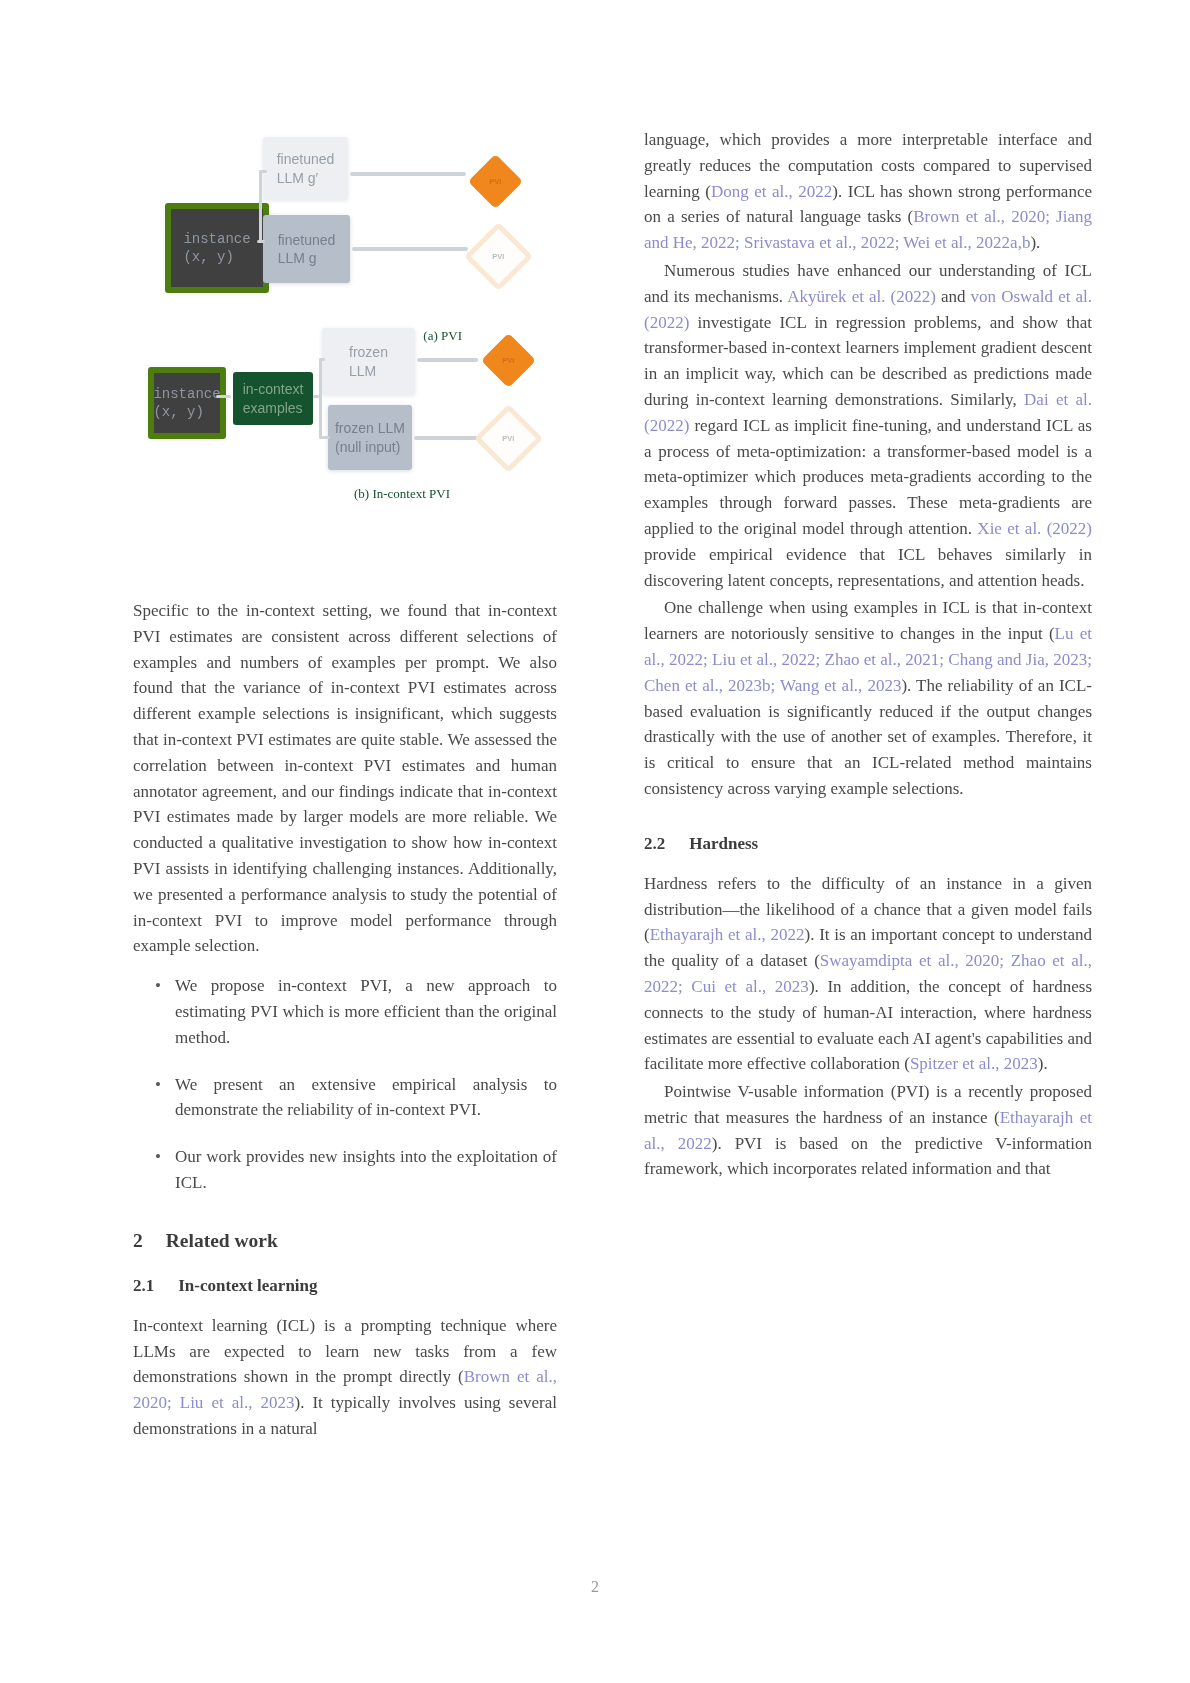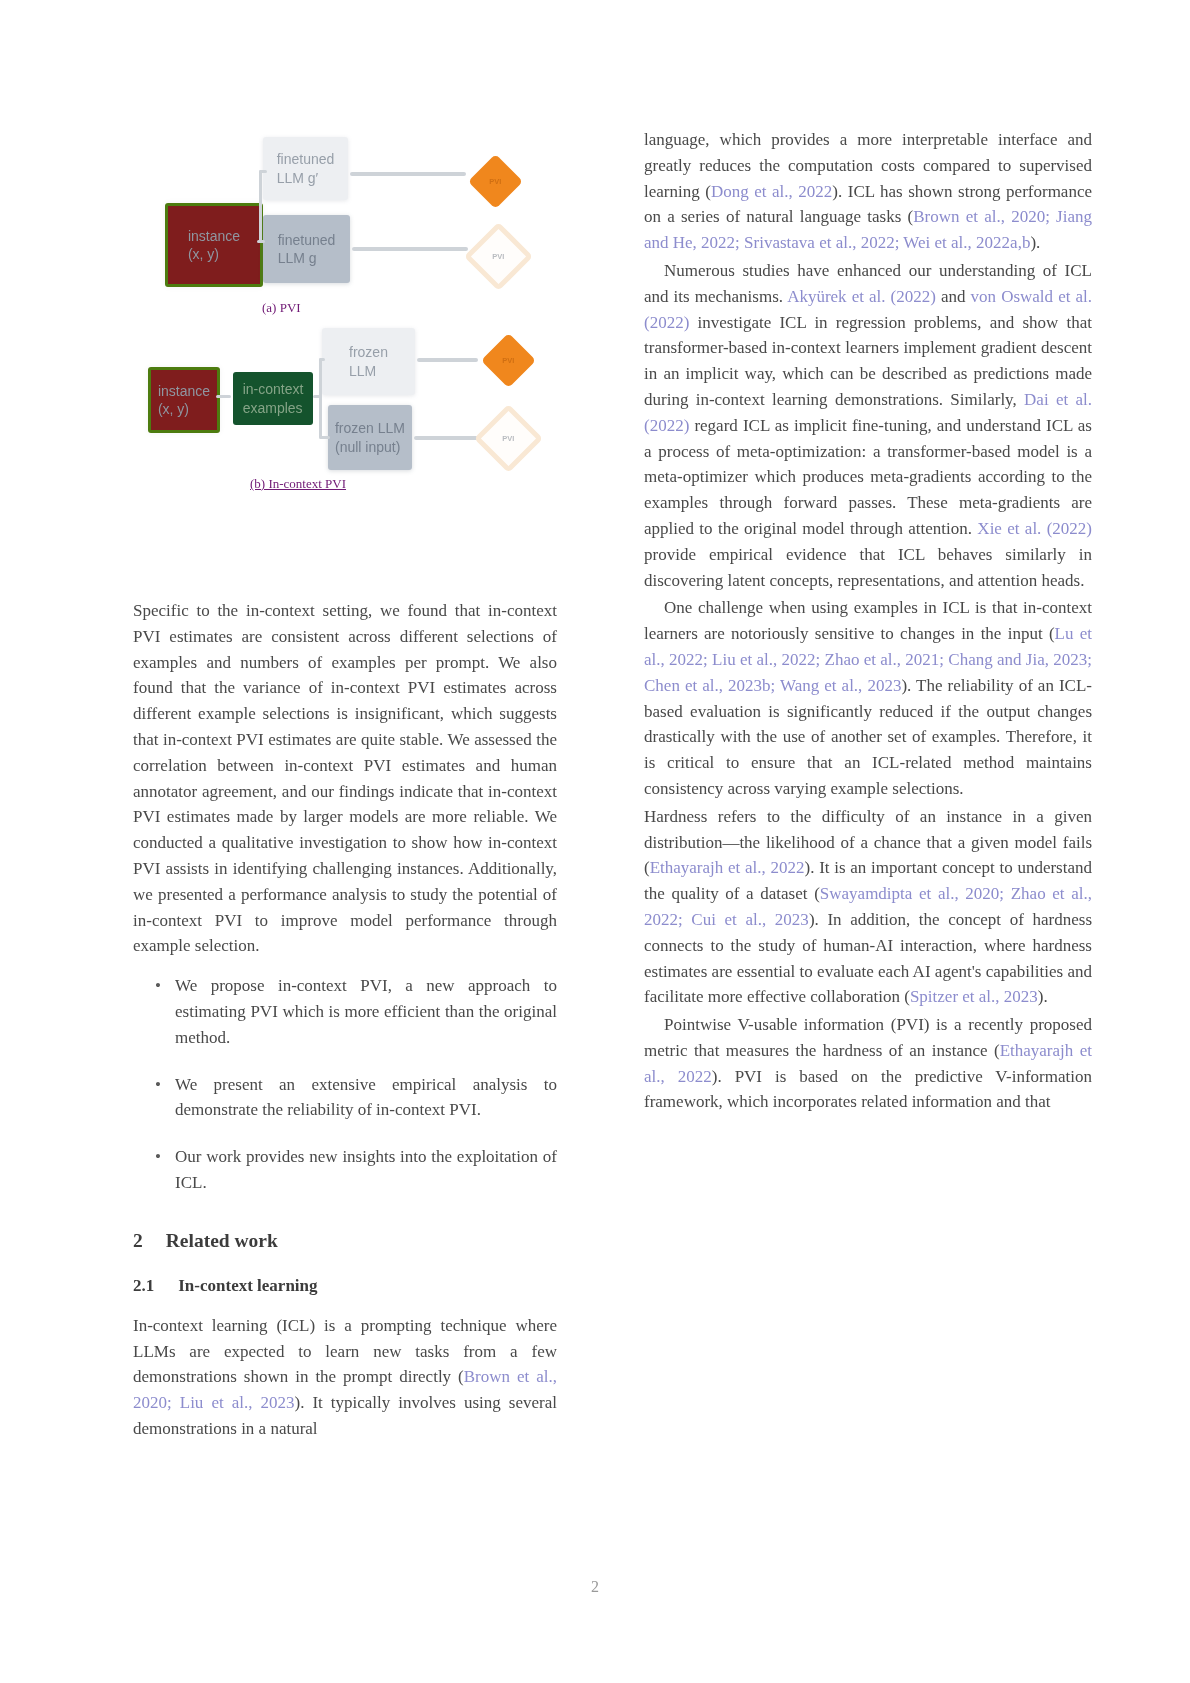--- a/index.html
+++ b/index.html
@@ -25,32 +25,32 @@
   h3.subsec{font-size:17px;line-height:22px;font-weight:bold;color:#3c3c3c;margin:26px 0 16px 0;display:flex;}
   .sec-num{margin-right:23px;}
   .subsec-num{margin-right:24px;}
   h2.sec + h3.subsec{margin-top:22px;}
   
   .figure{position:absolute;left:133px;top:130px;width:424px;height:398px;}
   .fbox{position:absolute;border-radius:3px;display:flex;align-items:center;justify-content:center;
         text-align:left;font-family:"Liberation Sans","DejaVu Sans",sans-serif;
         font-size:14px;line-height:1.3;white-space:pre-line;}
   .fbox-light{background:#edeff2;color:#979fa9;box-shadow:0 1px 4px rgba(120,130,145,0.18);}
-  .fbox-white{background:#7f1d1d;border:3px solid #4d7c0f;color:#8f96a0;box-shadow:0 0 6px rgba(0,0,0,0.05);}
+  .fbox-white{background:#404040;border:6px solid #4d7c0f;color:#8f96a0;box-shadow:0 0 6px rgba(0,0,0,0.05);font-family:Liberation Mono, monospace;}
   .fbox-dark{background:#b5bec9;color:#76808e;box-shadow:0 1px 4px rgba(100,110,125,0.25);}
   .fbox-green{background:#14532d;color:#85a487;}
   .fline{position:absolute;background:#ced3d8;border-radius:2px;}
   .diamond-wrap{position:absolute;width:56px;height:56px;display:flex;align-items:center;justify-content:center;}
   .diamond{width:39px;height:39px;transform:rotate(45deg);border-radius:5px;display:flex;align-items:center;justify-content:center;}
   .diamond-solid{background:#f0871d;}
   .diamond-solid .dlabel{color:#d06f12;}
   .diamond-faint{background:#fffdfb;border:5px solid #f9e8d4;}
   .diamond-faint .dlabel{color:#b9bcc0;}
   .dlabel{transform:rotate(-45deg);font-family:"Liberation Sans","DejaVu Sans",sans-serif;font-size:7.5px;font-weight:bold;}
-  .panel-label{position:absolute;width:200px;text-align:left;font-size:13px;color:#701a75;}
+  .panel-label{position:absolute;width:200px;text-align:right;font-size:13px;color:#14532d;margin-top:28px;}
   .fig-caption{position:absolute;left:133px;top:525px;width:424px;font-size:15.3px;line-height:23.5px;
                color:#4f4f4f;text-align:justify;hyphens:auto;}
   
   .page-num{position:absolute;left:0;top:1578px;width:1190px;text-align:center;font-size:16px;color:#9a9a9a;}
 </style>
 </head>
 <body>
 
 <div class="sheet">
 
@@ -103,21 +103,21 @@
       <div class="diamond diamond-solid">
           <span class="dlabel">PVI</span>
         </div>
     </div>
     <div class="diamond-wrap" style="left:347px;top:280px;">
       <div class="diamond diamond-faint">
           <span class="dlabel">PVI</span>
         </div>
     </div>
 
-    <div class="panel-label" style="left:117px;top:346px;text-decoration:underline;">(b) In-context PVI</div>
+    <div class="panel-label" style="left:117px;top:328px;">(b) In-context PVI</div>
   </div>
 
 
   <div class="col col-left">
     <p class="para p1-left">Specific to the in-context setting, we found that in-context PVI estimates are consistent across different selections of examples and numbers of examples per prompt. We also found that the variance of in-context PVI estimates across different example selections is insignificant, which suggests that in-context PVI estimates are quite stable. We assessed the correlation between in-context PVI estimates and human annotator agreement, and our findings indicate that in-context PVI estimates made by larger models are more reliable. We conducted a qualitative investigation to show how in-context PVI assists in identifying challenging instances. Additionally, we presented a performance analysis to study the potential of in-context PVI to improve model performance through example selection.</p>
 
 
     <div class="bullets">
       <div class="bullet-row">
         <span class="bullet-marker">•</span>
@@ -145,19 +145,23 @@
     </h3>
 
     <p class="para"><span>In-context learning (ICL) is a prompting technique where LLMs are expected to learn new tasks from a few demonstrations shown in the prompt directly (</span><span class="cite">Brown et al., 2020; Liu et al., 2023</span><span>). It typically involves using several demonstrations in a natural</span></p>
   </div>
 
   <div class="col col-right">
     <p class="para"><span>language, which provides a more interpretable interface and greatly reduces the computation costs compared to supervised learning (</span><span class="cite">Dong et al., 2022</span><span>). ICL has shown strong performance on a series of natural language tasks (</span><span class="cite">Brown et al., 2020; Jiang and He, 2022; Srivastava et al., 2022; Wei et al., 2022a,b</span><span>).</span></p>
     <p class="para indent"><span>Numerous studies have enhanced our understanding of ICL and its mechanisms. </span><span class="cite">Akyürek et al. (2022)</span><span> and </span><span class="cite">von Oswald et al. (2022)</span><span> investigate ICL in regression problems, and show that transformer-based in-context learners implement gradient descent in an implicit way, which can be described as predictions made during in-context learning demonstrations. Similarly, </span><span class="cite">Dai et al. (2022)</span><span> regard ICL as implicit fine-tuning, and understand ICL as a process of meta-optimization: a transformer-based model is a meta-optimizer which produces meta-gradients according to the examples through forward passes. These meta-gradients are applied to the original model through attention. </span><span class="cite">Xie et al. (2022)</span><span> provide empirical evidence that ICL behaves similarly in discovering latent concepts, representations, and attention heads.</span></p>
     <p class="para indent"><span>One challenge when using examples in ICL is that in-context learners are notoriously sensitive to changes in the input (</span><span class="cite">Lu et al., 2022; Liu et al., 2022; Zhao et al., 2021; Chang and Jia, 2023; Chen et al., 2023b; Wang et al., 2023</span><span>). The reliability of an ICL-based evaluation is significantly reduced if the output changes drastically with the use of another set of examples. Therefore, it is critical to ensure that an ICL-related method maintains consistency across varying example selections.</span></p>
 
+    <h3 class="subsec" style="margin-top:31px;">
+      <span class="subsec-num">2.2</span>
+      <span>Hardness</span>
+    </h3>
 
     <p class="para"><span>Hardness refers to the difficulty of an instance in a given distribution—the likelihood of a chance that a given model fails (</span><span class="cite">Ethayarajh et al., 2022</span><span>). It is an important concept to understand the quality of a dataset (</span><span class="cite">Swayamdipta et al., 2020; Zhao et al., 2022; Cui et al., 2023</span><span>). In addition, the concept of hardness connects to the study of human-AI interaction, where hardness estimates are essential to evaluate each AI agent's capabilities and facilitate more effective collaboration (</span><span class="cite">Spitzer et al., 2023</span><span>).</span></p>
     <p class="para indent"><span>Pointwise V-usable information (PVI) is a recently proposed metric that measures the hardness of an instance (</span><span class="cite">Ethayarajh et al., 2022</span><span>). PVI is based on the predictive V-information framework, which incorporates related information and that</span></p>
   </div>
 
   <div class="page-num">2</div>
 </div>
 
 </body></html>

